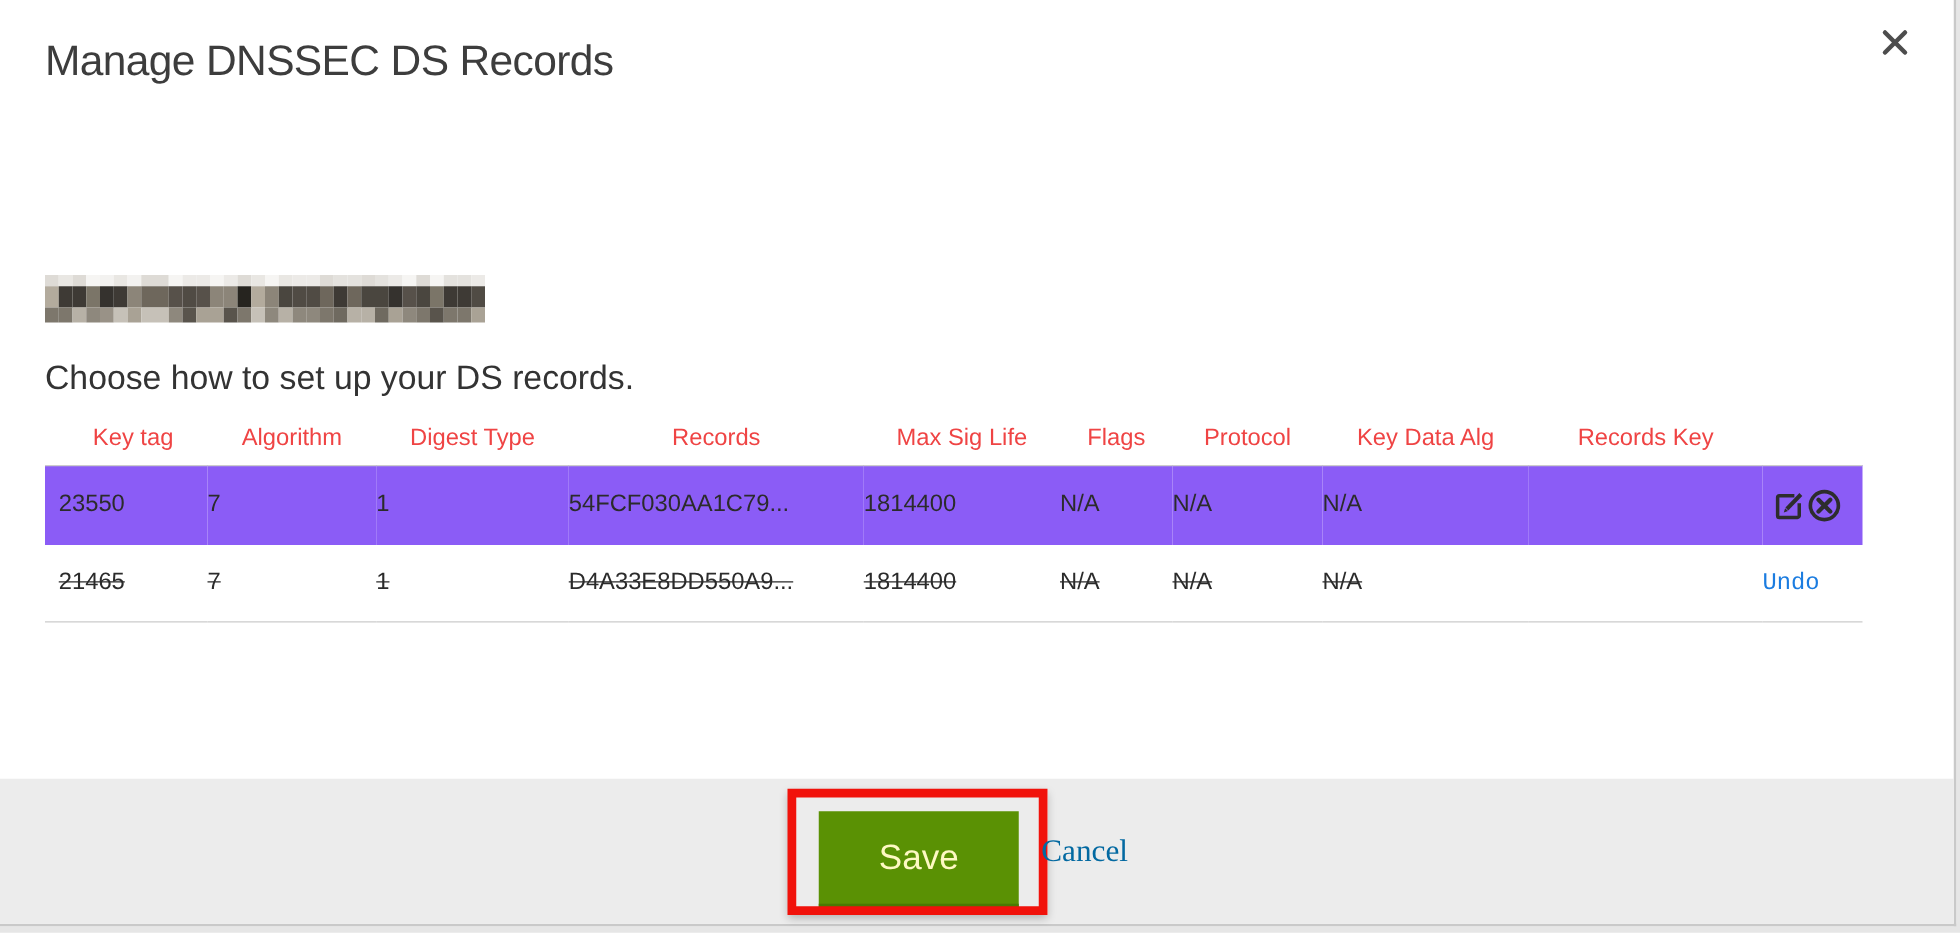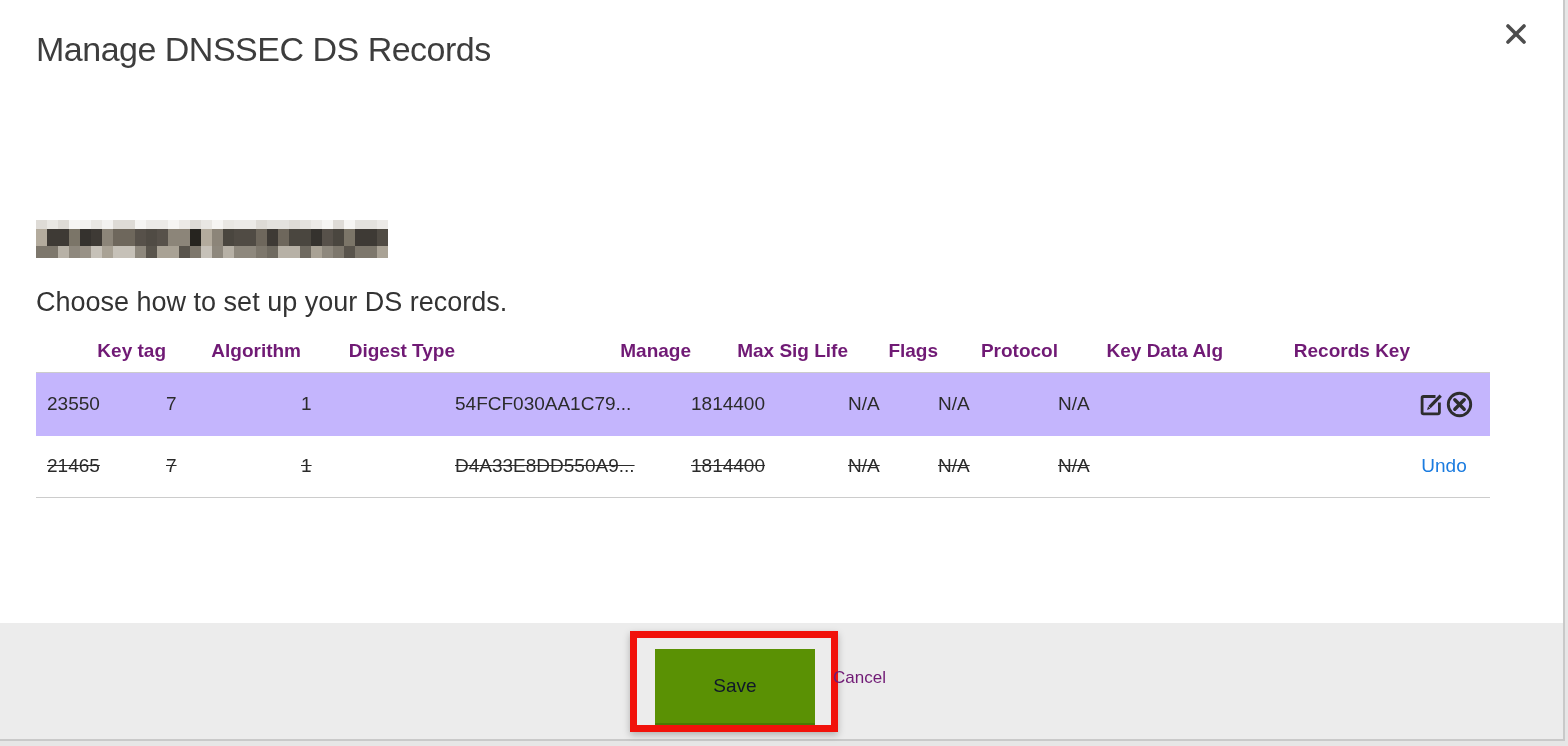--- a/index.html
+++ b/index.html
@@ -17,48 +17,48 @@
 
   .mosaic { position:absolute; left:36px; top:220px; width:352px; height:38px;
     display:flex; flex-direction:column; }
   .mosaic .m-row { display:flex; }
   .mosaic .m-cell { width:11px; }
 
   .intro { position:absolute; left:36px; top:287px; font-size:27px; color:#333; }
 
   .ds-table { position:absolute; left:36px; top:330px; width:1454px;
     border-collapse:collapse; table-layout:fixed; font-size:19px; color:#2b2b2b; }
-  .ds-table th { text-align:right; font-weight:700; color:#701a75; height:42px;
+  .ds-table th { text-align:center; font-weight:400; color:#ef4444; height:42px;
     vertical-align:middle; border-bottom:1px solid #cccccc; }
   .ds-table td { vertical-align:middle; }
   .ds-table .col-first { padding-left:11px; }
-  .row-active td { background:#c4b5fd; height:64px;margin-top:48px; }
+  .row-active td { background:#8b5cf6; height:64px;margin-top:48px; }
   .row-deleted td { background:#ffffff; height:61px; border-bottom:1px solid #cccccc; }
   .row-deleted .cell-text { text-decoration:line-through; }
   .actions-cell { text-align:right; padding-right:16px; white-space:nowrap; }
   .icon-btn { display:inline-block; vertical-align:middle; cursor:pointer; line-height:0; }
-  .undo-cell { text-align:center; padding-right:12px; }
+  .undo-cell { text-align:left; padding-right:12px;font-family:Liberation Mono, monospace; }
   .undo-link { color:#1b7ce0; cursor:pointer; text-decoration:none; font-size:19px; }
 
   .add-btn { position:absolute; left:36px; top:513px; width:212px; height:40px;
     background:#ffffff; border:2px solid #6a9b07; color:#6a9b07; font-size:19px;
     font-family:"Liberation Sans", sans-serif; cursor:pointer; }
 
   .footer { position:absolute; left:0; top:623px; width:1563px; height:116px;
     background:#ececec; }
 
   .annotation { position:absolute; left:630px; top:631px; width:208px; height:101px;
     border:7px solid #f1120b; box-shadow:0 3px 7px rgba(0,0,0,0.25); background:transparent; }
 
   .save-btn { position:absolute; left:655px; top:649px; width:160px; height:80px;
-    background:#5a9104; border:none; border-bottom:6px solid #4a7a03; color:#0f172a;
-    font-size:19px; font-family:"Liberation Sans", sans-serif; cursor:pointer; }
-
-  .cancel-link { position:absolute; left:833px; top:668px; font-size:17px;
-    color:#701a75; cursor:pointer; text-decoration:none; }
+    background:#5a9104; border:none; border-bottom:6px solid #4a7a03; color:#fef9c3;
+    font-size:28px; font-family:"Liberation Sans", sans-serif; cursor:pointer; }
+
+  .cancel-link { position:absolute; left:833px; top:668px; font-size:25px;
+    color:#0369a1; cursor:pointer; text-decoration:none;font-family:Liberation Serif, serif; }
 </style>
 </head>
 <body>
 
 <div class="modal">
 
   <div class="title">Manage DNSSEC DS Records</div>
 
   <div class="close-btn">
     <span>
@@ -187,21 +187,21 @@
       <col style="width:120px">
         <col style="width:165px">
         <col style="width:187px">
       <col style="width:80px">
     </colgroup>
     <thead>
       <tr>
         <th class="col-first">Key tag</th>
         <th>Algorithm</th>
         <th>Digest Type</th>
-        <th>Manage</th>
+        <th>Records</th>
         <th>Max Sig Life</th>
         <th>Flags</th>
         <th>Protocol</th>
         <th>Key Data Alg</th>
         <th>Records Key</th>
         <th></th>
       </tr>
     </thead>
     <tbody>
       <tr class="row-active">

